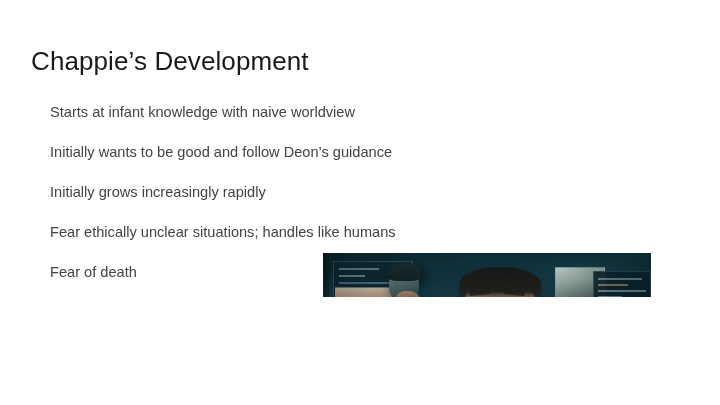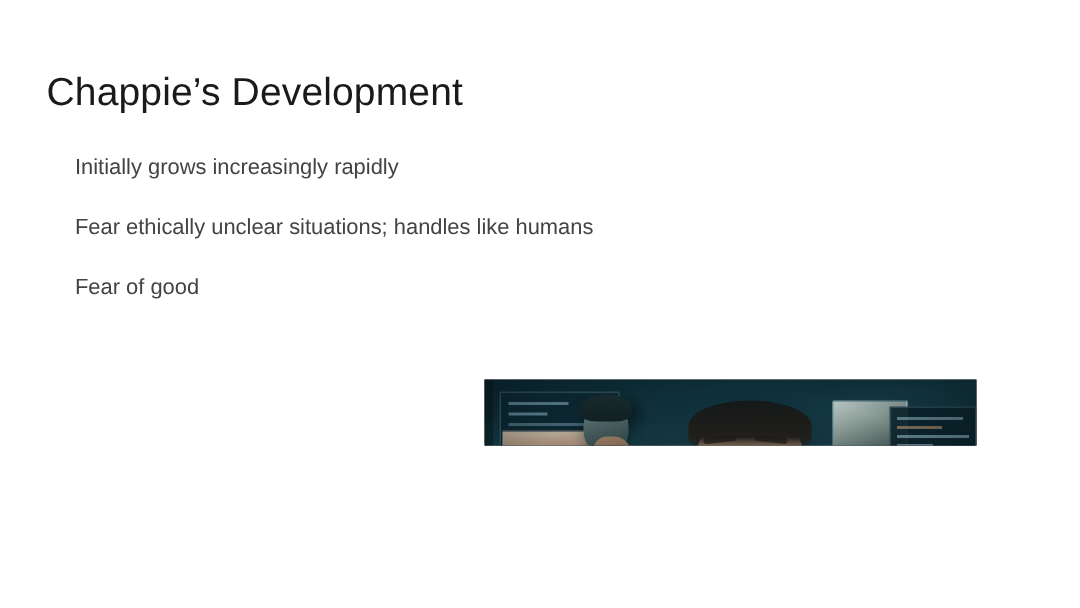--- a/index.html
+++ b/index.html
@@ -212,23 +212,25 @@
   }
 </style>
 </head>
 <body>
 
 <div id="slide">
 
   <div id="slide-title">Chappie’s Development</div>
 
   <div id="bullet-list">
+    <div class="bullet-item">Starts at infant knowledge with naive worldview</div>
+    <div class="bullet-item">Initially wants to be good and follow Deon’s guidance</div>
     <div class="bullet-item">Initially grows increasingly rapidly</div>
     <div class="bullet-item">Fear ethically unclear situations; handles like humans</div>
-    <div class="bullet-item">Fear of good</div>
+    <div class="bullet-item">Fear of death</div>
   </div>
 
   <div id="movie-still">
     <div class="img-layer" id="still-bg"></div>
     <div class="img-layer" id="still-machinery"></div>
     <div class="img-layer" id="still-honeycomb"></div>
 
     <div class="img-layer" id="still-hud-left">
       <div class="hudline" style="left:5px;top:6px;width:40px;"></div>
       <div class="hudline" style="left:5px;top:13px;width:26px;"></div>

